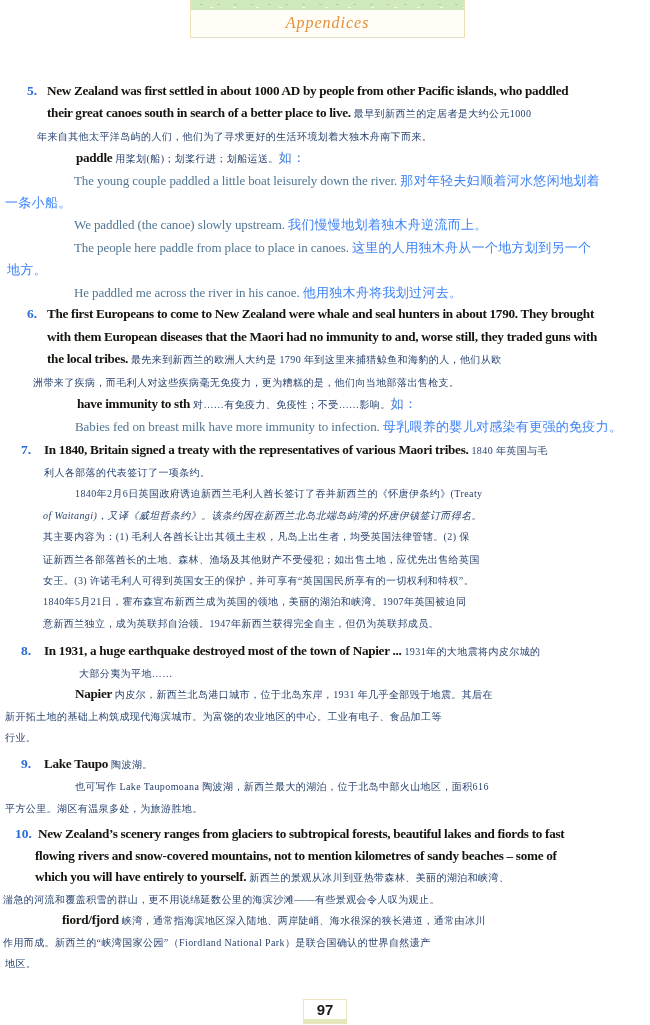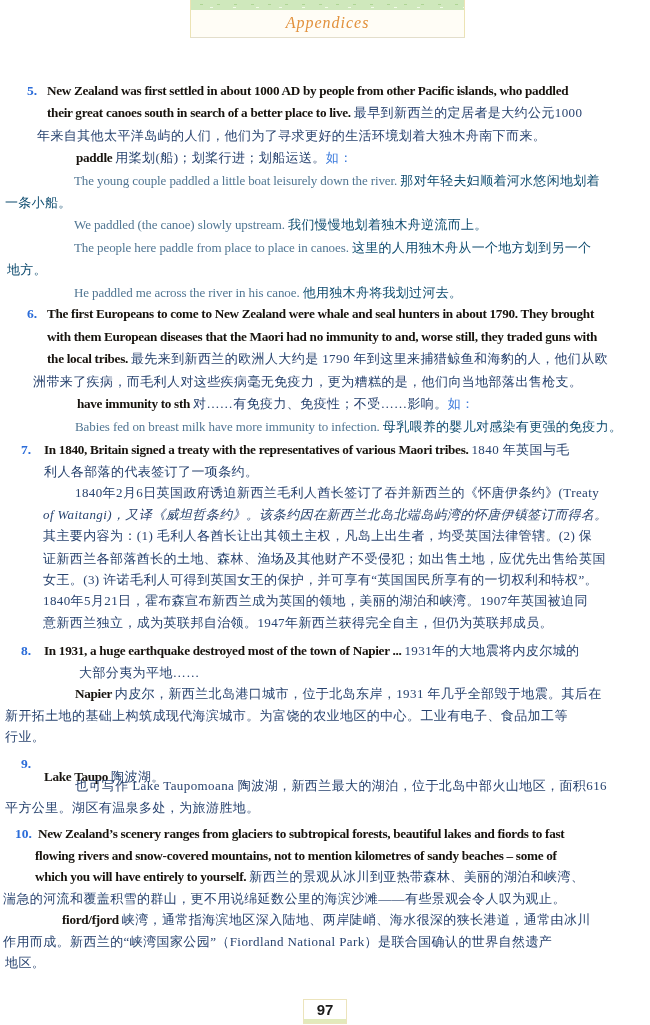--- a/index.html
+++ b/index.html
@@ -38,31 +38,31 @@
     position:absolute;height:22px;white-space:nowrap;
     font-weight:700;font-size:13.5px;line-height:18px;color:#2b6cd9;
     font-family:"Liberation Serif","DejaVu Serif",serif;
   }
   .s-b{ 
     font-weight:700;color:#17130e;letter-spacing:-0.3px;
     font-family:Liberation Serif, serif;font-size:13.2px;
   }
   .s-c{ 
     color:#28436f;letter-spacing:0.4px;
-    font-family:"Liberation Serif","DejaVu Serif",serif;font-size:13px;
+    font-family:"Liberation Serif","DejaVu Serif",serif;font-size:10px;
   }
   .s-q{ 
     color:#3c7bdc;font-size:13px;letter-spacing:0.4px;
     font-family:"Liberation Serif","DejaVu Serif",serif;
   }
   .s-h{ 
     color:#517693;font-family:cursive;font-size:13px;letter-spacing:-0.1px;
   }
   .s-hc{ 
-    color:#0c4a6e;font-family:Liberation Mono, monospace;font-size:13px;letter-spacing:0.3px;
+    color:#3b82f6;font-family:Liberation Mono, monospace;font-size:13px;letter-spacing:0.3px;
   }
   
   .pg-box{
     position:absolute;left:303px;top:999px;width:44px;height:25px;
     background:#ffffff;border:1px solid #ece4bc;box-sizing:border-box;
   }
   .pg-num{
     position:absolute;left:0;top:1px;width:100%;text-align:center;
     font-weight:700;font-size:15px;color:#1b1b1b;
     font-family:"Liberation Sans","DejaVu Sans",sans-serif;
@@ -108,21 +108,21 @@
     <div class="line" style="left: 43px; top: 570.6px;"><span class="s-c">女王。(3) 许诺毛利人可得到英国女王的保护，并可享有“英国国民所享有的一切权利和特权”。</span></div>
     <div class="line" style="left: 43px; top: 592.2px;"><span class="s-c">1840年5月21日，霍布森宣布新西兰成为英国的领地，美丽的湖泊和峡湾。1907年英国被迫同</span></div>
     <div class="line" style="left: 43px; top: 613.8px;"><span class="s-c">意新西兰独立，成为英联邦自治领。1947年新西兰获得完全自主，但仍为英联邦成员。</span></div>
     <div class="num" style="left: 21px; top: 642px;">8.</div>
     <div class="line" style="left: 44px; top: 642px;"><span class="s-b">In 1931, a huge earthquake destroyed most of the town of Napier ... </span><span class="s-c">1931年的大地震将内皮尔城的</span></div>
     <div class="line" style="left: 43px; top: 663.6px; margin-left: 36px;"><span class="s-c">大部分夷为平地……</span></div>
     <div class="line" style="left: 75px; top: 685.2px;"><span class="s-b">Napier </span><span class="s-c">内皮尔，新西兰北岛港口城市，位于北岛东岸，1931 年几乎全部毁于地震。其后在</span></div>
     <div class="line" style="left: 5px; top: 706.8px;"><span class="s-c">新开拓土地的基础上构筑成现代海滨城市。为富饶的农业地区的中心。工业有电子、食品加工等</span></div>
     <div class="line" style="left: 5px; top: 728.4px;"><span class="s-c">行业。</span></div>
     <div class="num" style="left: 21px; top: 755px;">9.</div>
-    <div class="line" style="left: 44px; top: 755px; margin-top: 13px;"><span class="s-b">Lake Taupo </span><span class="s-c">陶波湖。</span></div>
+    <div class="line" style="left: 44px; top: 755px;"><span class="s-b">Lake Taupo </span><span class="s-c">陶波湖。</span></div>
     <div class="line" style="left: 75px; top: 777px;"><span class="s-c">也可写作 Lake Taupomoana 陶波湖，新西兰最大的湖泊，位于北岛中部火山地区，面积616</span></div>
     <div class="line" style="left: 5px; top: 799px;"><span class="s-c">平方公里。湖区有温泉多处，为旅游胜地。</span></div>
     <div class="num" style="left: 15px; top: 825px;">10.</div>
     <div class="line" style="left: 38px; top: 825px;"><span class="s-b">New Zealand’s scenery ranges from glaciers to subtropical forests, beautiful lakes and fiords to fast</span></div>
     <div class="line" style="left: 35px; top: 846.5px;"><span class="s-b">flowing rivers and snow-covered mountains, not to mention kilometres of sandy beaches – some of</span></div>
     <div class="line" style="left: 35px; top: 868px;"><span class="s-b">which you will have entirely to yourself.  </span><span class="s-c">新西兰的景观从冰川到亚热带森林、美丽的湖泊和峡湾、</span></div>
     <div class="line" style="left: 3px; top: 889.5px;"><span class="s-c">湍急的河流和覆盖积雪的群山，更不用说绵延数公里的海滨沙滩——有些景观会令人叹为观止。</span></div>
     <div class="line" style="left: 62px; top: 911px;"><span class="s-b">fiord/fjord </span><span class="s-c">峡湾，通常指海滨地区深入陆地、两岸陡峭、海水很深的狭长港道，通常由冰川</span></div>
     <div class="line" style="left: 3px; top: 932.5px;"><span class="s-c">作用而成。新西兰的“峡湾国家公园”（Fiordland National Park）是联合国确认的世界自然遗产</span></div>
     <div class="line" style="left: 5px; top: 954px;"><span class="s-c">地区。</span></div>

